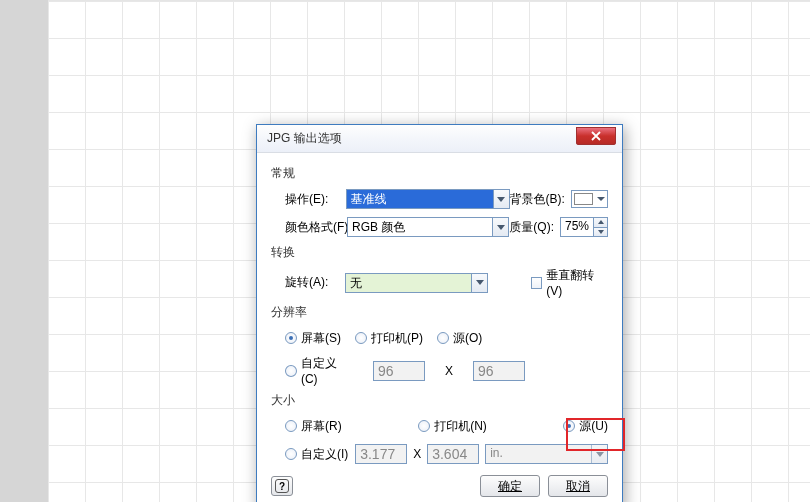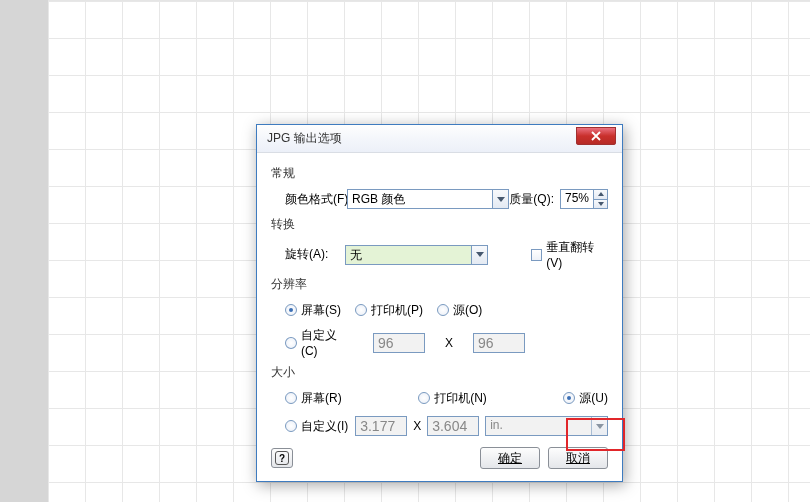--- a/index.html
+++ b/index.html
@@ -88,20 +88,37 @@
           <path d="M1 1 L9 9 M9 1 L1 9" stroke="#fff" stroke-width="1.8"></path>
         </svg>
     </div>
   </div>
 
   <div class="content">
 
     <div class="group">
       <div class="group-title">常规</div>
 
+      <div class="row">
+        <span class="label" style="width:76px; padding-left:14px;">操作(E):</span>
+        <div class="combo sel" style="width:168px;">
+          <span class="val">基准线</span>
+          <span class="btn">
+              <span class="tri"></span>
+            </span>
+        </div>
+        <span style="flex:1"></span>
+        <span class="label" style="margin-right:6px;">背景色(B):</span>
+        <div class="colorbox">
+          <span class="sw"></span>
+          <span class="drop">
+              <span class="tri" style="border-top-width:4px"></span>
+            </span>
+        </div>
+      </div>
 
       <div class="row">
         <span class="label" style="width:76px; padding-left:14px;">颜色格式(F):</span>
         <div class="combo" style="width:168px;">
           <span class="val">RGB 颜色</span>
           <span class="btn">
               <span class="tri"></span>
             </span>
         </div>
         <span style="flex:1"></span>

